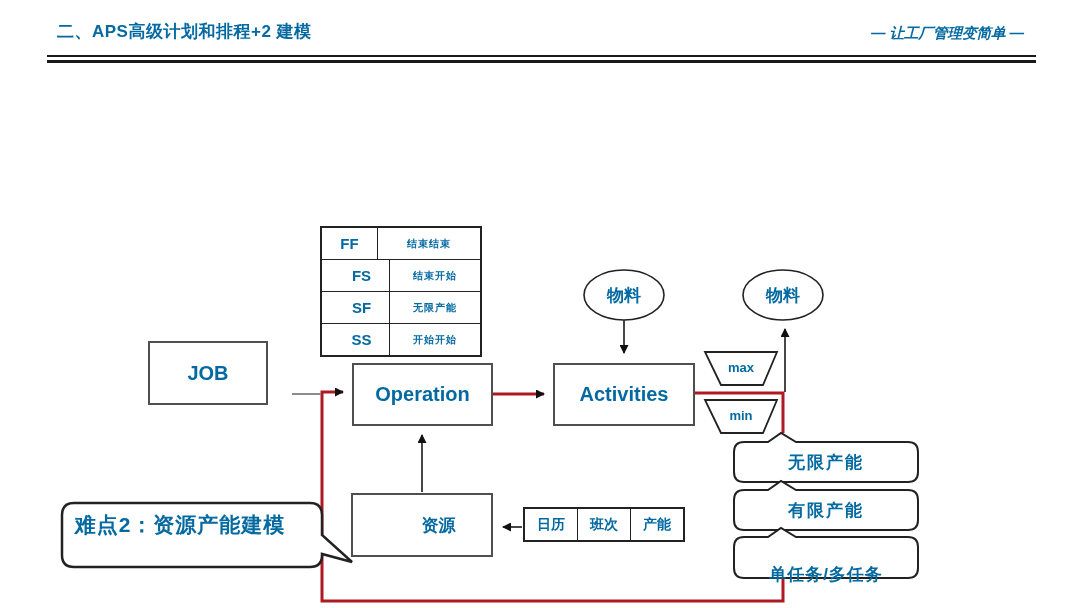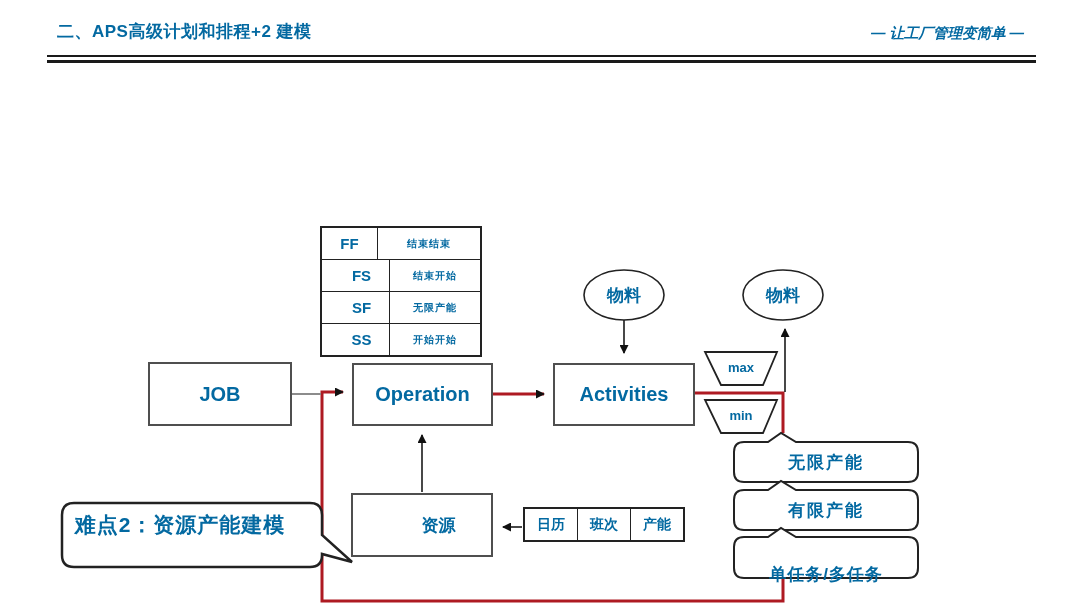--- a/index.html
+++ b/index.html
@@ -85,21 +85,21 @@
     <div class="dep-row">
       <div class="dep-code">SF</div>
       <div class="dep-meaning">无限产能</div>
     </div>
     <div class="dep-row">
       <div class="dep-code">SS</div>
       <div class="dep-meaning">开始开始</div>
     </div>
   </div>
 
-  <div class="abs z2 box box-en" style="left:148px;top:362px;width:144px;height:64px;">
+  <div class="abs z2 box box-en" style="left:148px;top:341px;width:120px;height:64px;">
     <span>JOB</span>
   </div>
   <div class="abs z2 box box-en" style="left:352px;top:363px;width:141px;height:63px;">
     <span>Operation</span>
   </div>
   <div class="abs z2 box box-en" style="left:553px;top:363px;width:142px;height:63px;">
     <span>Activities</span>
   </div>
   <div class="abs z2 box box-cn" style="left:351px;top:493px;width:142px;height:64px;padding-left:33px;">
     <span>资源</span>

